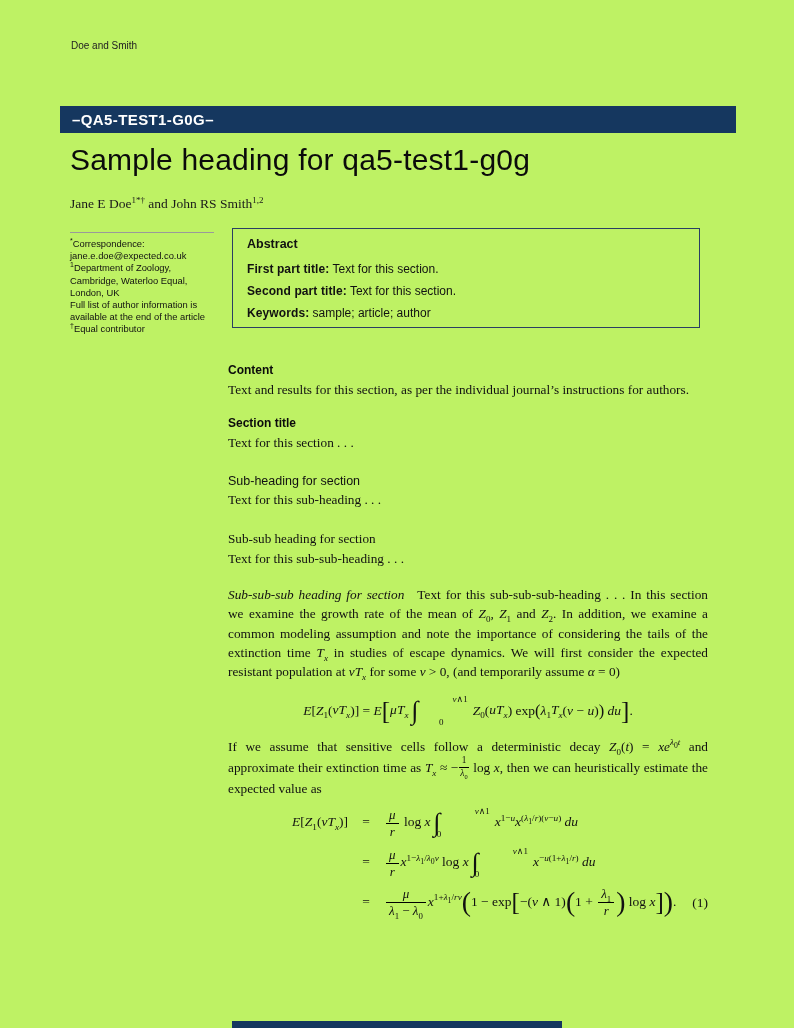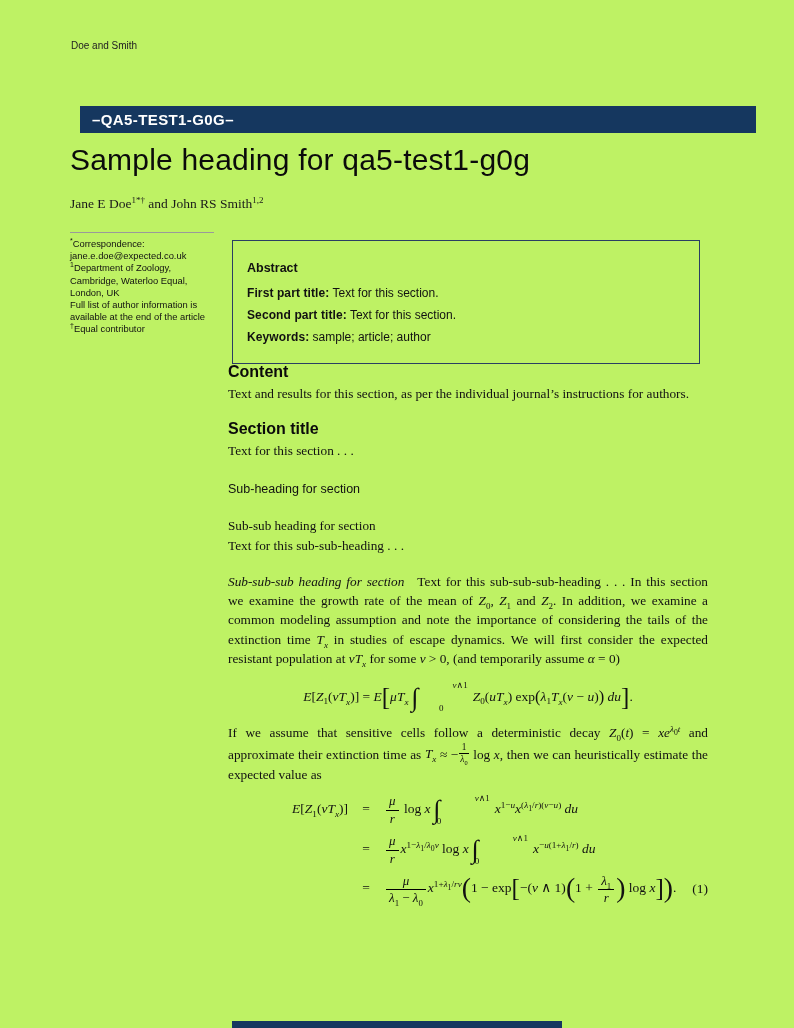--- a/index.html
+++ b/index.html
@@ -16,21 +16,21 @@
   .running-head {
     position: absolute; top: 40px; left: 71px;
     font-family: "Liberation Sans", sans-serif;
     font-size: 10px; color: #222;
   }
   .banner {
     position: absolute; top: 106px; left: 60px; width: 676px; height: 27px;
     background: #15375f; color: #ffffff;
     font-family: "Liberation Sans", sans-serif;
     font-weight: bold; font-size: 15px; line-height: 27px;
-    padding-left: 12px; letter-spacing: 0.4px; margin-left: 20px;
+    padding-left: 12px; letter-spacing: 0.4px;
   }
   .title {
     position: absolute; top: 143px; left: 70px; margin: 0;
     font-family: "Liberation Sans", sans-serif;
     font-weight: 500; font-size: 30px; color: #0b0b0b;
     letter-spacing: 0.2px;
   }
   .authors {
     position: absolute; top: 196px; left: 70px;
     font-family: Liberation Serif, serif;
@@ -41,34 +41,34 @@
     position: absolute; top: 232px; left: 70px; width: 144px; height: 1px;
     background: #9a9a9a;
   }
   .sidebar {
     position: absolute; top: 238px; left: 70px; width: 152px;
     font-family: "Liberation Sans", sans-serif;
     font-size: 9.4px; line-height: 12.2px; color: #111;
   }
   .sidebar sup { font-size: 7px; }
   .abstract-box {
-    position: absolute; top: 240px; left: 232px; width: 468px; height: 124px;
+    position: absolute; top: 228px; left: 232px; width: 468px; height: 100px;
     border: 1.4px solid #2a3f63;
-    padding: 20px 14px 6px 14px;
+    padding: 8px 14px 6px 14px;
     font-family: "Liberation Sans", sans-serif;
   }
   .abs-heading { font-weight: bold; font-size: 12.5px; margin-bottom: 7px; }
   .abs-item { font-size: 12px; line-height: 22px; }
   .abs-item b { letter-spacing: 0.1px; }
   .main {
     position: absolute; top: 363px; left: 228px; width: 480px;
   }
   .main h2 {
     font-family: "Liberation Sans", sans-serif;
-    font-size: 16px; font-weight: bold; margin: 0 0 3px 0; color: #0b0b0b;
+    font-size: 12px; font-weight: bold; margin: 0 0 3px 0; color: #0b0b0b;
   }
   .main h2.mt { margin-top: 17px; }
   .main h3 {
     font-family: "Liberation Sans", sans-serif;
     font-size: 12.5px; font-weight: normal; margin: 21px 0 2px 0;
   }
   .main h4 {
     font-family: "Liberation Serif", serif;
     font-size: 13.2px; font-weight: normal;
     margin: 22px 0 2px 0;
@@ -164,20 +164,21 @@
   </div>
 
   <div class="main">
     <h2>Content</h2>
     <p class="body">Text and results for this section, as per the individual journal’s instructions for authors.</p>
 
     <h2 class="mt">Section title</h2>
     <p class="body">Text for this section . . .</p>
 
     <h3>Sub-heading for section</h3>
+    <p class="body">Text for this sub-heading . . .</p>
 
     <h4>Sub-sub heading for section</h4>
     <p class="body">Text for this sub-sub-heading . . .</p>
 
     <p class="body para1"><i>Sub-sub-sub heading for section</i><span class="gap"></span>Text for this sub-sub-sub-heading . . . In this section we examine the growth rate of the mean of <i>Z</i><sub>0</sub>, <i>Z</i><sub>1</sub> and <i>Z</i><sub>2</sub>. In addition, we examine a common modeling assumption and note the importance of considering the tails of the extinction time <i>T<sub>x</sub></i> in studies of escape dynamics. We will first consider the expected resistant population at <i>vT<sub>x</sub></i> for some <i>v</i> &gt; 0, (and temporarily assume <i>α</i> = 0)</p>
 
     <div class="eq-display"><i>E</i>[<i>Z</i><sub>1</sub>(<i>vT<sub>x</sub></i>)] = <i>E</i><span class="bg">[</span><i>μT<sub>x</sub></i><span class="intw">
           <span class="intg">∫</span>
           <span class="lims">
             <span class="up"><i>v</i>∧1</span>

